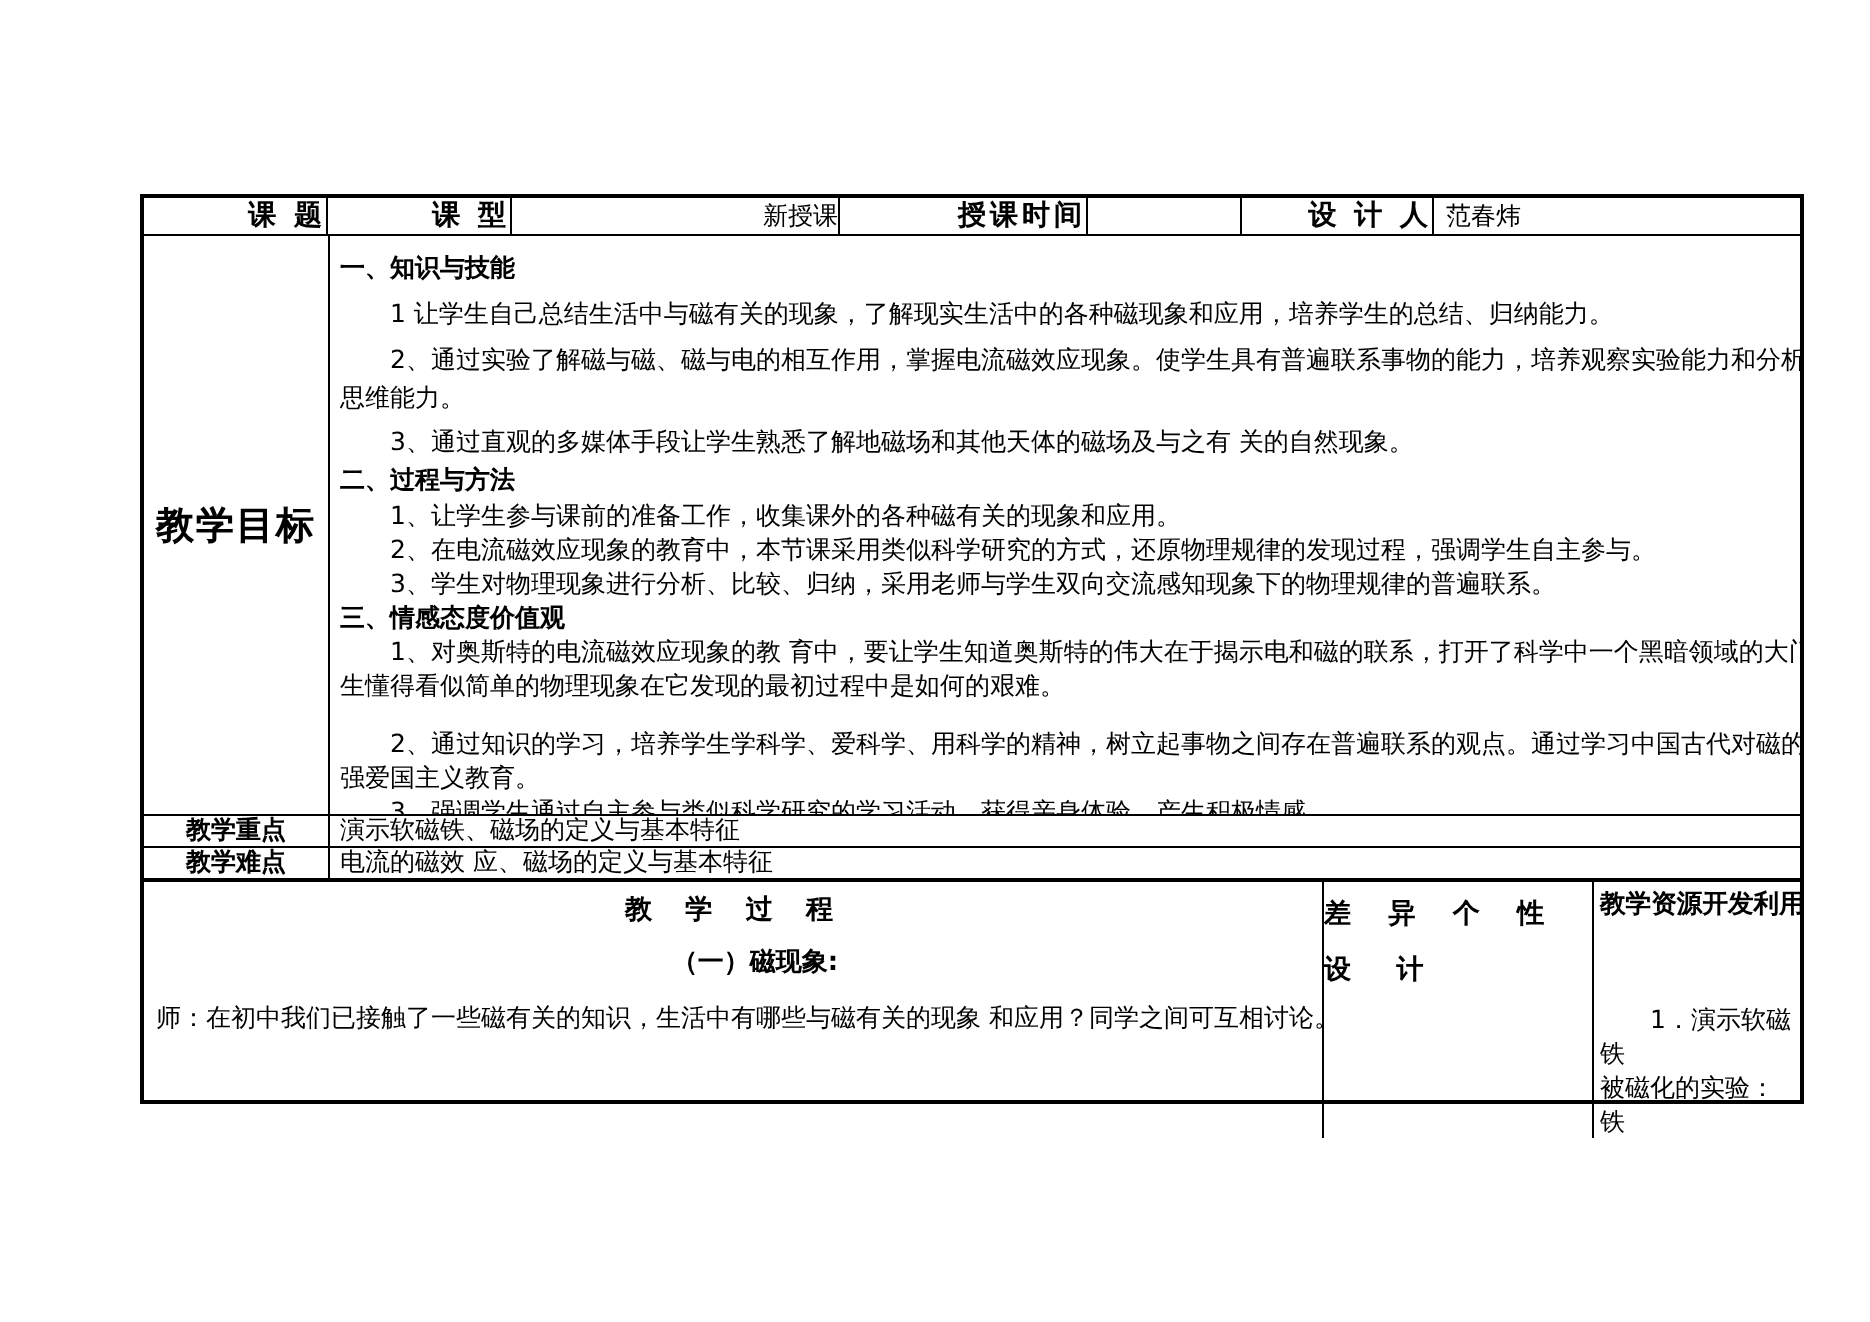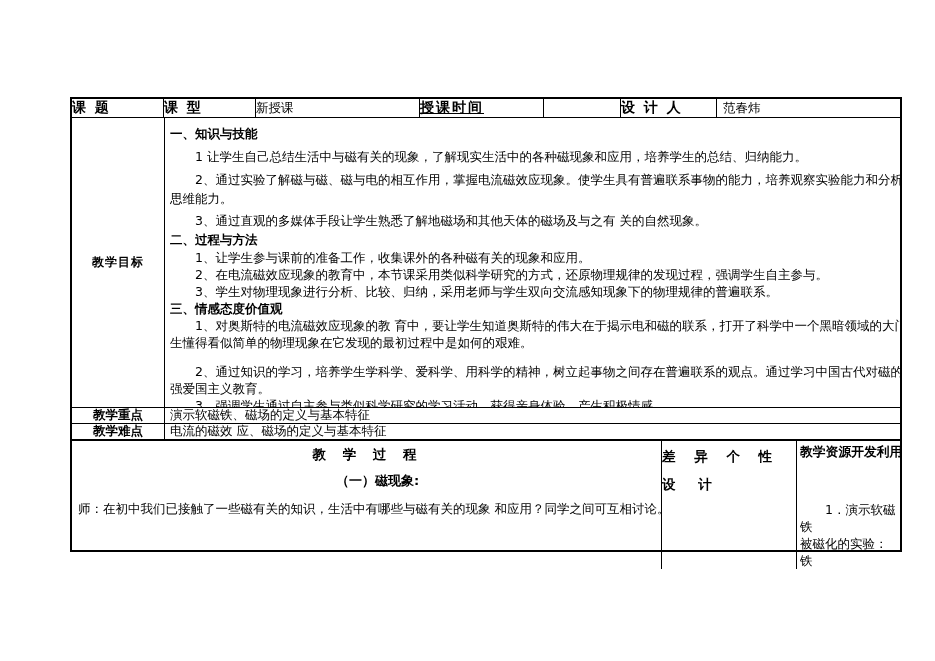--- a/index.html
+++ b/index.html
@@ -11,31 +11,31 @@
   .doc-table{
     position:absolute;left:70px;top:97px;width:832px;height:455px;
     border:2px solid #000;box-sizing:border-box;background:#fff;
     display:flex;flex-direction:column;
   }
   .row{display:flex;box-sizing:border-box;border-bottom:1px solid #000;}
   .cell{box-sizing:border-box;border-right:1px solid #000;overflow:hidden;position:relative;}
   .cell.last{border-right:none;}
   
   .r-header{height:40px;}
-  .r-header .cell{display:flex;align-items:center;justify-content:flex-start;}
+  .r-header .cell{display:flex;align-items:center;justify-content:flex-end;}
   .hlabel{font-weight:bold;font-size:14px;letter-spacing:2px;white-space:nowrap;}
   .title-cell{justify-content:flex-start !important;}
   .title-overline{position:absolute;top:5px;left:5px;right:2px;border-top:2px solid #000;height:0;}
   .title-text{color:#555;font-size:13px;margin:10px 0 0 6px;white-space:nowrap;}
   .ret{color:#999;font-size:10px;}
   .plain{font-size:12.5px;}
   
   .r-obj{height:290px;}
   .label-col{width:93px;flex:0 0 93px;display:flex;align-items:center;justify-content:center;}
-  .row-label{font-weight:bold;font-size:12px;letter-spacing:1px;white-space:nowrap;}
+  .row-label{font-weight:bold;font-size:19px;letter-spacing:1px;white-space:nowrap;}
   .obj-content{flex:1;padding:2px 4px 0 5px;font-size:12.5px;}
   .obj-content div{white-space:nowrap;}
   .lh19{line-height:19px;}
   .lh17{line-height:17px;}
   .bold{font-weight:bold;}
   .ind{padding-left:25px;}
   .mt3{margin-top:3px;}
   .mt4{margin-top:4px;}
   .mt12{margin-top:12px;}
   
@@ -65,21 +65,21 @@
   <div class="row r-header">
     <div class="cell" style="flex:0 0 92px;">
       <span class="hlabel">课 题</span>
     </div>
     <div class="cell" style="flex:0 0 92px;">
       <span class="hlabel">课 型</span>
     </div>
     <div class="cell" style="flex:0 0 164px;">
       <span class="plain">新授课</span>
     </div>
-    <div class="cell" style="flex:0 0 124px;text-decoration:underline;">
+    <div class="cell" style="flex:0 0 124px;">
       <span class="hlabel">授课时间</span>
     </div>
     <div class="cell" style="flex:0 0 77px;">
       <span class="plain"></span>
     </div>
     <div class="cell" style="flex:0 0 96px;">
       <span class="hlabel">设 计 人</span>
     </div>
     <div class="cell last" style="flex:1;justify-content:flex-start;padding-left:6px;">
       <span class="plain">范春炜</span>

